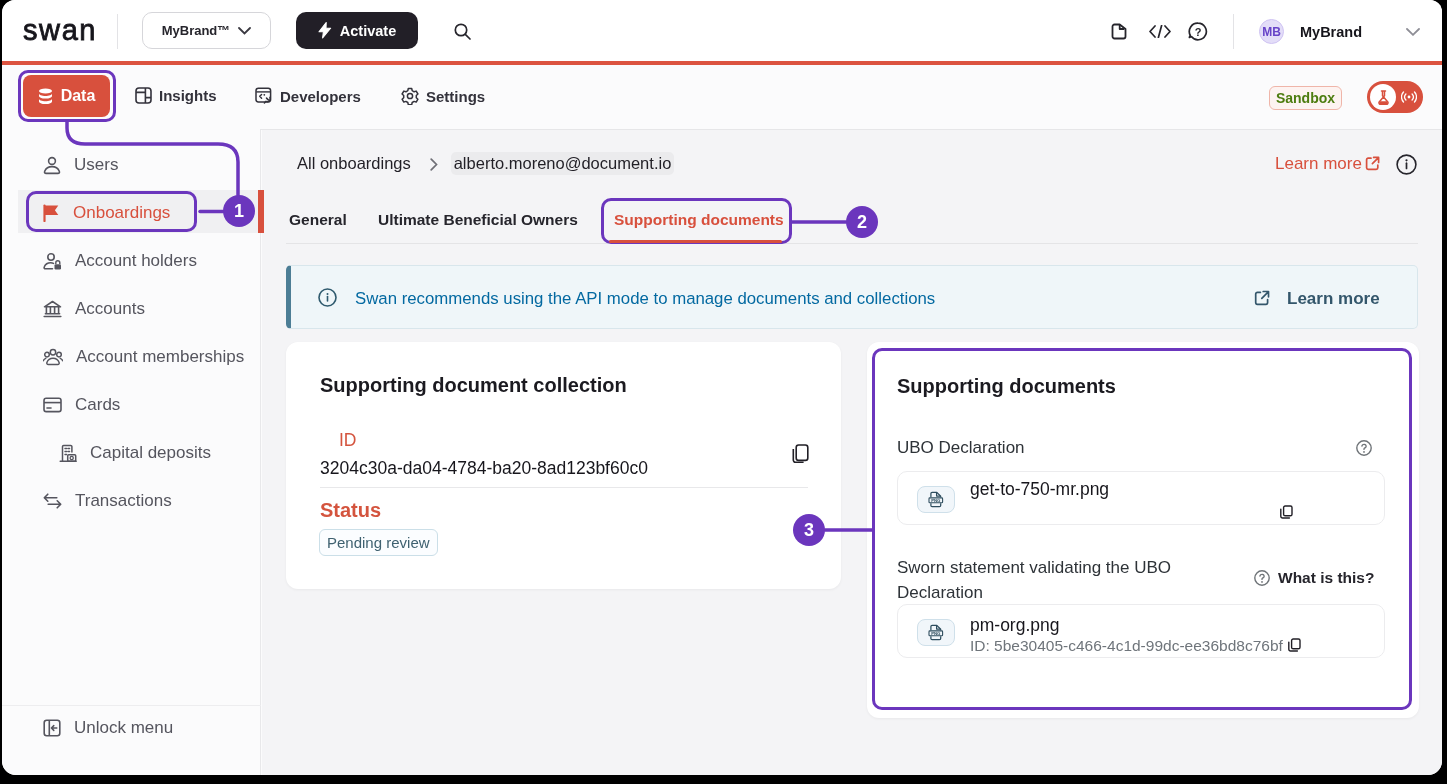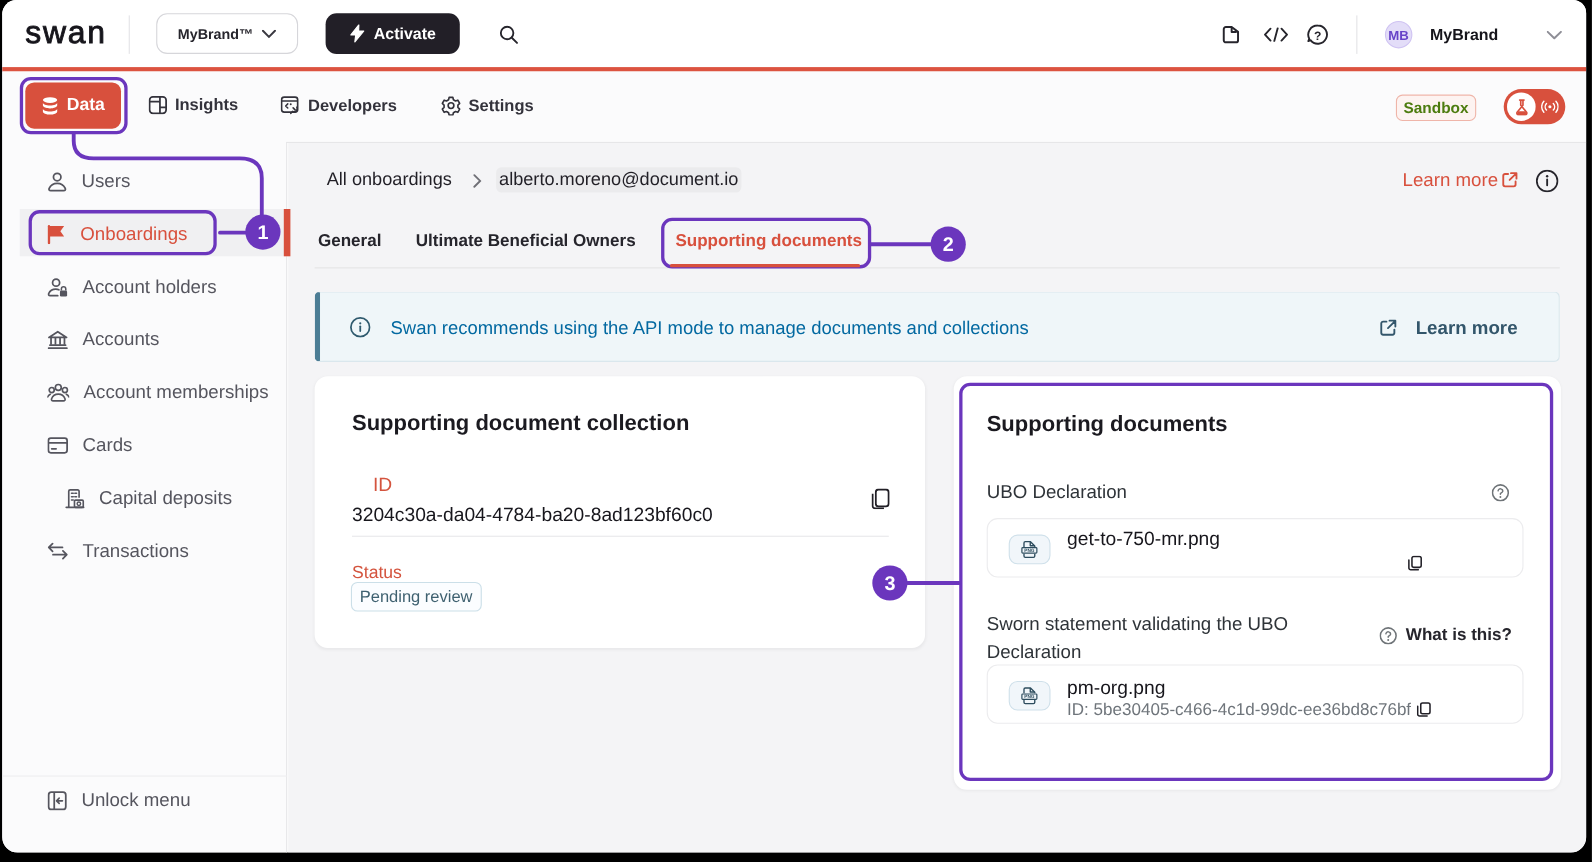--- a/index.html
+++ b/index.html
@@ -230,21 +230,21 @@
 
   <div class="abs" style="left:284px;top:342px;width:555px;height:247px;background:#fff;border-radius:12px;box-shadow:0 1px 3px rgba(0,0,0,0.05);"></div>
   <div class="abs" style="left:318px;top:374px;font-size:20px;font-weight:700;color:#1b1a20;">Supporting document collection</div>
   <div class="abs" style="left:318px;top:430px;font-size:17.5px;font-weight:500;color:#d4543e;margin-left:19px;">ID</div>
   <div class="abs" style="left:318px;top:458px;font-size:17.5px;color:#17161c;">3204c30a-da04-4784-ba20-8ad123bf60c0</div>
   <svg class="abs" style="left:790px;top:444px;" width="17" height="19" viewBox="0 0 17 19">
       <rect x="4.2" y="1" width="11.6" height="15.4" rx="2.4" fill="none" stroke="#211f26" stroke-width="1.6"></rect>
       <path d="M11.6 18.2H3.4a2.1 2.1 0 01-2.1-2.1V4.9" fill="none" stroke="#211f26" stroke-width="1.6" stroke-linecap="butt"></path>
     </svg>
   <div class="abs" style="left:318px;top:487px;width:488px;height:1px;background:#e8e8ea;"></div>
-  <div class="abs" style="left:318px;top:512px;font-size:16px;font-weight:400;color:#d4543e;">Status</div>
+  <div class="abs" style="left:318px;top:499px;font-size:20px;font-weight:700;color:#d4543e;">Status</div>
   <div class="abs" style="left:317px;top:529px;height:27px;padding:0 7px;background:#fbfdff;border:1px solid #cbdfe8;border-radius:6px;display:inline-flex;align-items:center;white-space:nowrap;font-size:15px;font-weight:500;color:#3f6170;">Pending review</div>
 
   <div class="abs" style="left:865px;top:342px;width:552px;height:376px;background:#fff;border-radius:12px;box-shadow:0 1px 3px rgba(0,0,0,0.05);"></div>
   <div class="abs" style="left:870px;top:348px;width:540px;height:362px;border:3px solid #6b36bd;border-radius:10px;"></div>
   <div class="abs" style="left:895px;top:375px;font-size:20px;font-weight:700;color:#1b1a20;">Supporting documents</div>
   <div class="abs" style="left:895px;top:438px;font-size:17px;color:#2e3338;">UBO Declaration</div>
   <svg class="abs" style="left:1354px;top:440px;" width="16" height="16" viewBox="0 0 16 16">
       <circle cx="8" cy="8" r="7.2" fill="none" stroke="#6f7478" stroke-width="1.4"></circle>
       <path d="M5.9 6.2a2.1 2.1 0 114.2.6c-.4 1-1.6 1.1-2.1 2v.6" fill="none" stroke="#6f7478" stroke-width="1.3" stroke-linecap="round"></path>
       <circle cx="8" cy="11.9" r=".9" fill="#6f7478"></circle>

